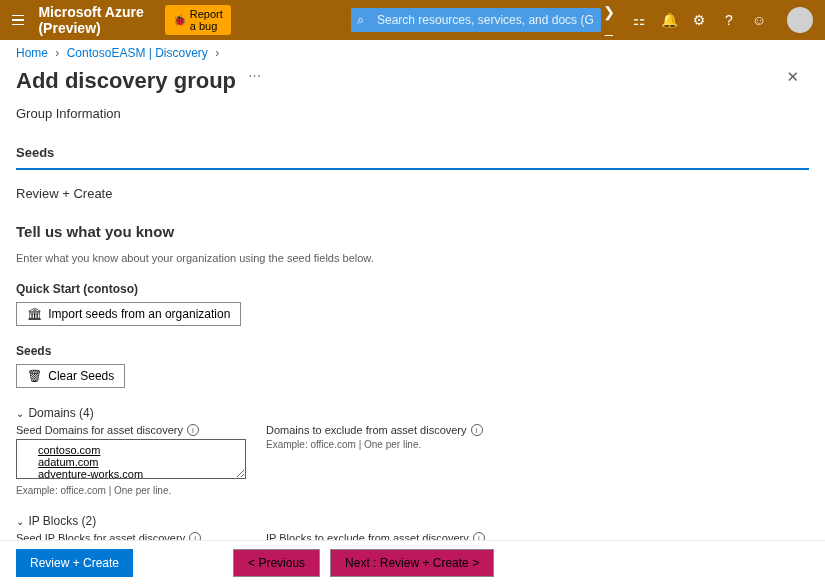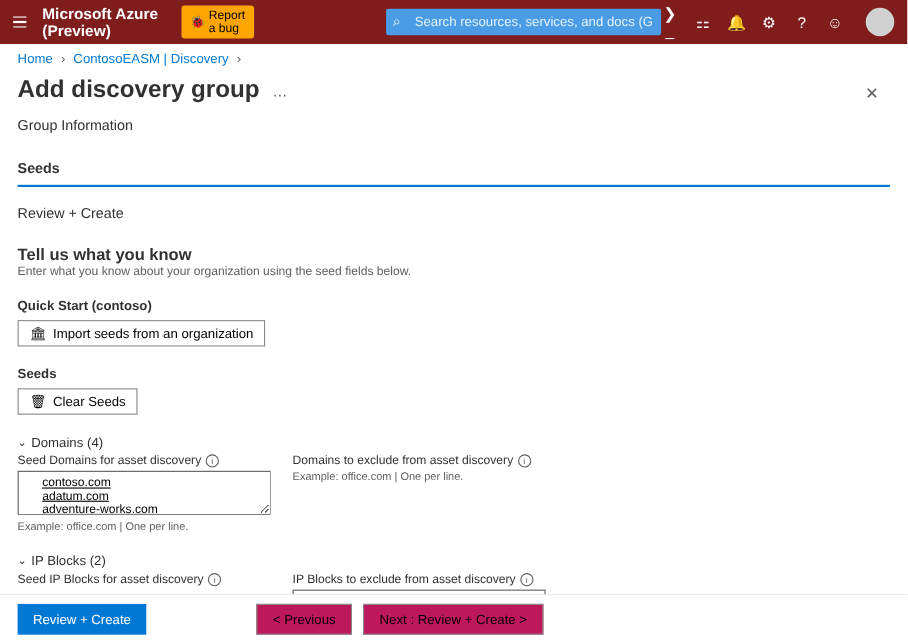--- a/index.html
+++ b/index.html
@@ -1,51 +1,51 @@
 <!DOCTYPE html>
 <html><head>
 <meta charset="utf-8">
 <style>
 * { box-sizing: border-box; margin: 0; padding: 0; }
 body { font-family: "Segoe UI", Arial, sans-serif; font-size: 13px; color: #323130; background: #fff; width: 825px; height: 585px; overflow: hidden; position: relative; }
 
 
-.header { height: 40px; background: #7f1d1d; display: flex; align-items: center; padding: 0 12px; color: #fff; justify-content: flex-end; }
+.header { height: 40px; background: #a16207; display: flex; align-items: center; padding: 0 12px; color: #fff; justify-content: flex-end; }
 .menu-icon { width: 20px; height: 20px; display: flex; flex-direction: column; justify-content: center; gap: 3px; cursor: pointer; margin-right: 14px; }
 .menu-icon span { height: 1.5px; background: #fff; }
 .brand { font-size: 14px; font-weight: 600; margin-right: 20px; }
 .report-bug { background: #ffa500; color: #000; font-size: 11px; padding: 3px 8px; border-radius: 3px; display: flex; align-items: center; gap: 3px; cursor: pointer; }
 .search-wrap { margin-left: 120px; }
 .search-box { background: #4a9de4; border: none; color: #fff; height: 24px; width: 250px; padding: 0 8px 0 26px; font-size: 12px; border-radius: 2px; }
 .search-box::placeholder { color: #e3f1fb; }
 .search-container { position: relative; }
 .search-glyph { position: absolute; left: 6px; top: 4px; color: #e3f1fb; font-size: 13px; }
 .header-icons { margin-left: auto; display: flex; align-items: center; gap: 14px; font-size: 14px; }
 .header-icons .icon { cursor: pointer; width: 16px; text-align: center; }
 .avatar { width: 26px; height: 26px; background: #d1d1d1; border-radius: 50%; margin-left: 6px; cursor: pointer; }
 
 
 .breadcrumb { padding: 6px 16px; font-size: 12px; color: #605e5c; }
 .breadcrumb a { color: #0078d4; text-decoration: none; cursor: pointer; }
 .breadcrumb .sep { margin: 0 4px; color: #605e5c; }
 
 
-.title-row { display: flex; align-items: flex-end; padding: 2px 16px 8px; }
+.title-row { display: flex; align-items: flex-start; padding: 2px 16px 8px; }
 .title-row h1 { font-size: 22px; font-weight: 600; }
 .title-row .more { margin-left: 12px; color: #605e5c; cursor: pointer; }
 .close-x { margin-left: auto; font-size: 15px; color: #605e5c; cursor: pointer; margin-right: 10px; }
 
 
 .tabs { display: flex; gap: 12px; padding: 0 16px; border-bottom: none; font-size: 13px; flex-direction: column; }
 .tab { padding: 4px 0 8px; cursor: pointer; color: #323130; }
 .tab.active { border-bottom: 2px solid #0078d4; font-weight: 600; }
 
 
 .content { padding: 14px 16px 0; height: calc(100% - 40px - 28px - 40px - 30px - 42px); overflow-y: auto; }
-.content h2 { font-size: 15px; font-weight: 600; margin-bottom: 1px; }
+.content h2 { font-size: 15px; font-weight: 600; margin-bottom: 12px; }
 .subtext { font-size: 11px; color: #605e5c; margin-bottom: 18px; }
 .section-label { font-size: 12px; font-weight: 600; margin-bottom: 6px; }
 .btn-outline { background: #fff; border: 1px solid #8a8886; padding: 4px 10px; font-size: 12px; cursor: pointer; display: inline-flex; align-items: center; gap: 6px; margin-bottom: 18px; }
 .btn-outline .bicon { font-size: 12px; }
 
 .seed-group { margin-bottom: 18px; }
 .chevron-header { font-size: 12px; cursor: pointer; display: flex; align-items: center; gap: 4px; margin-bottom: 4px; }
 .chevron { font-size: 10px; }
 .cols { display: flex; gap: 20px; }
 .col { flex: 1; max-width: 230px; }

